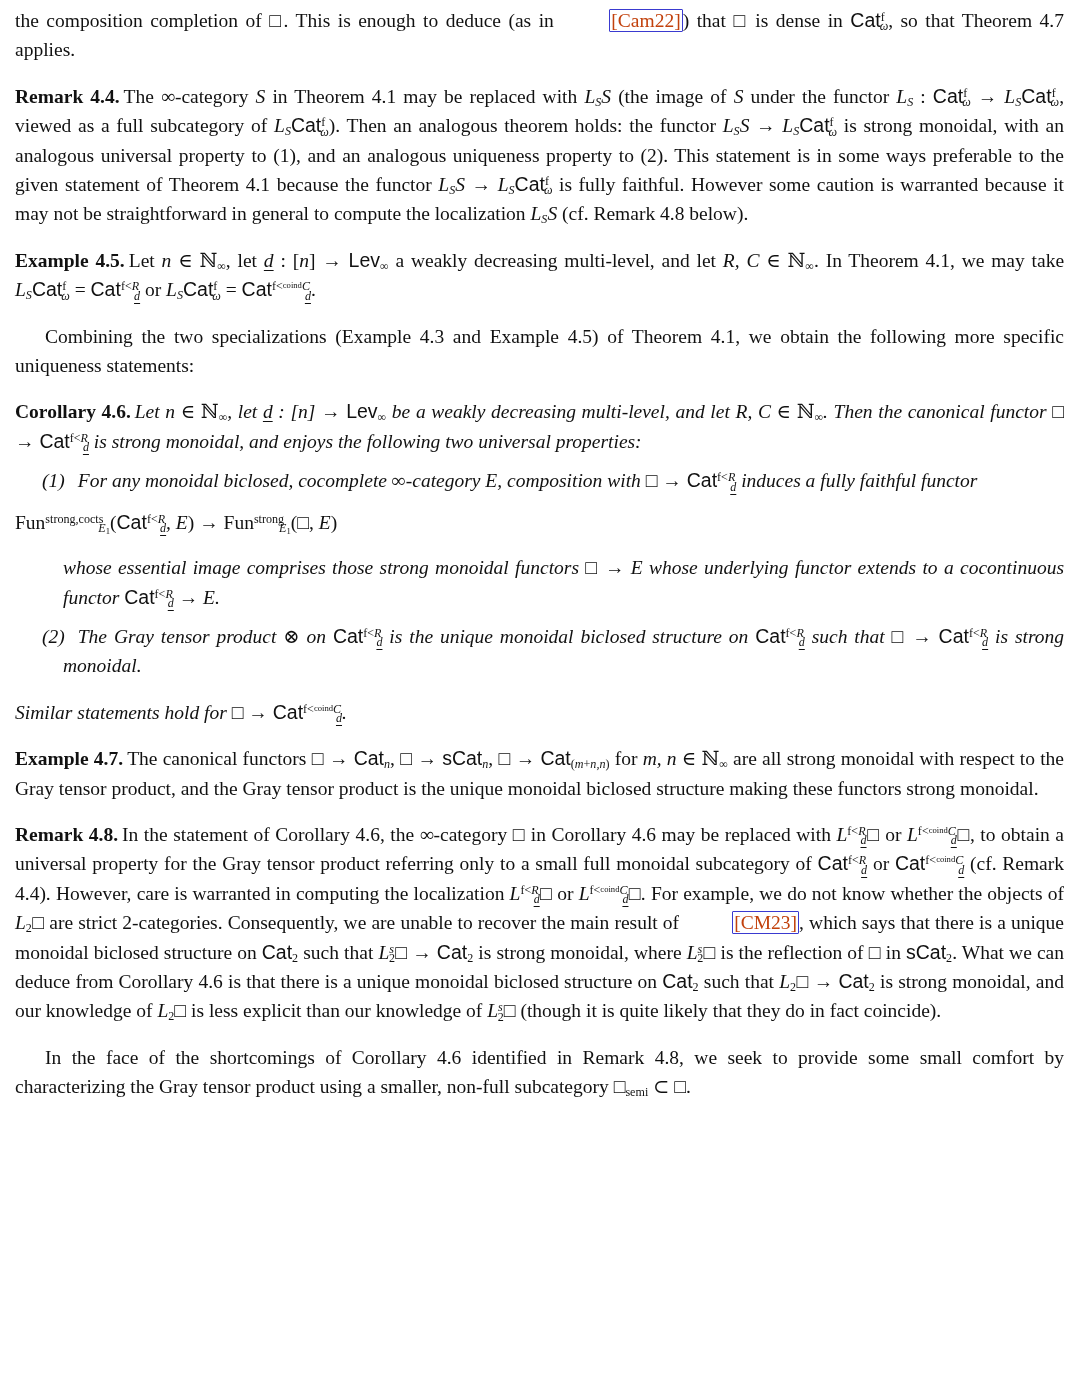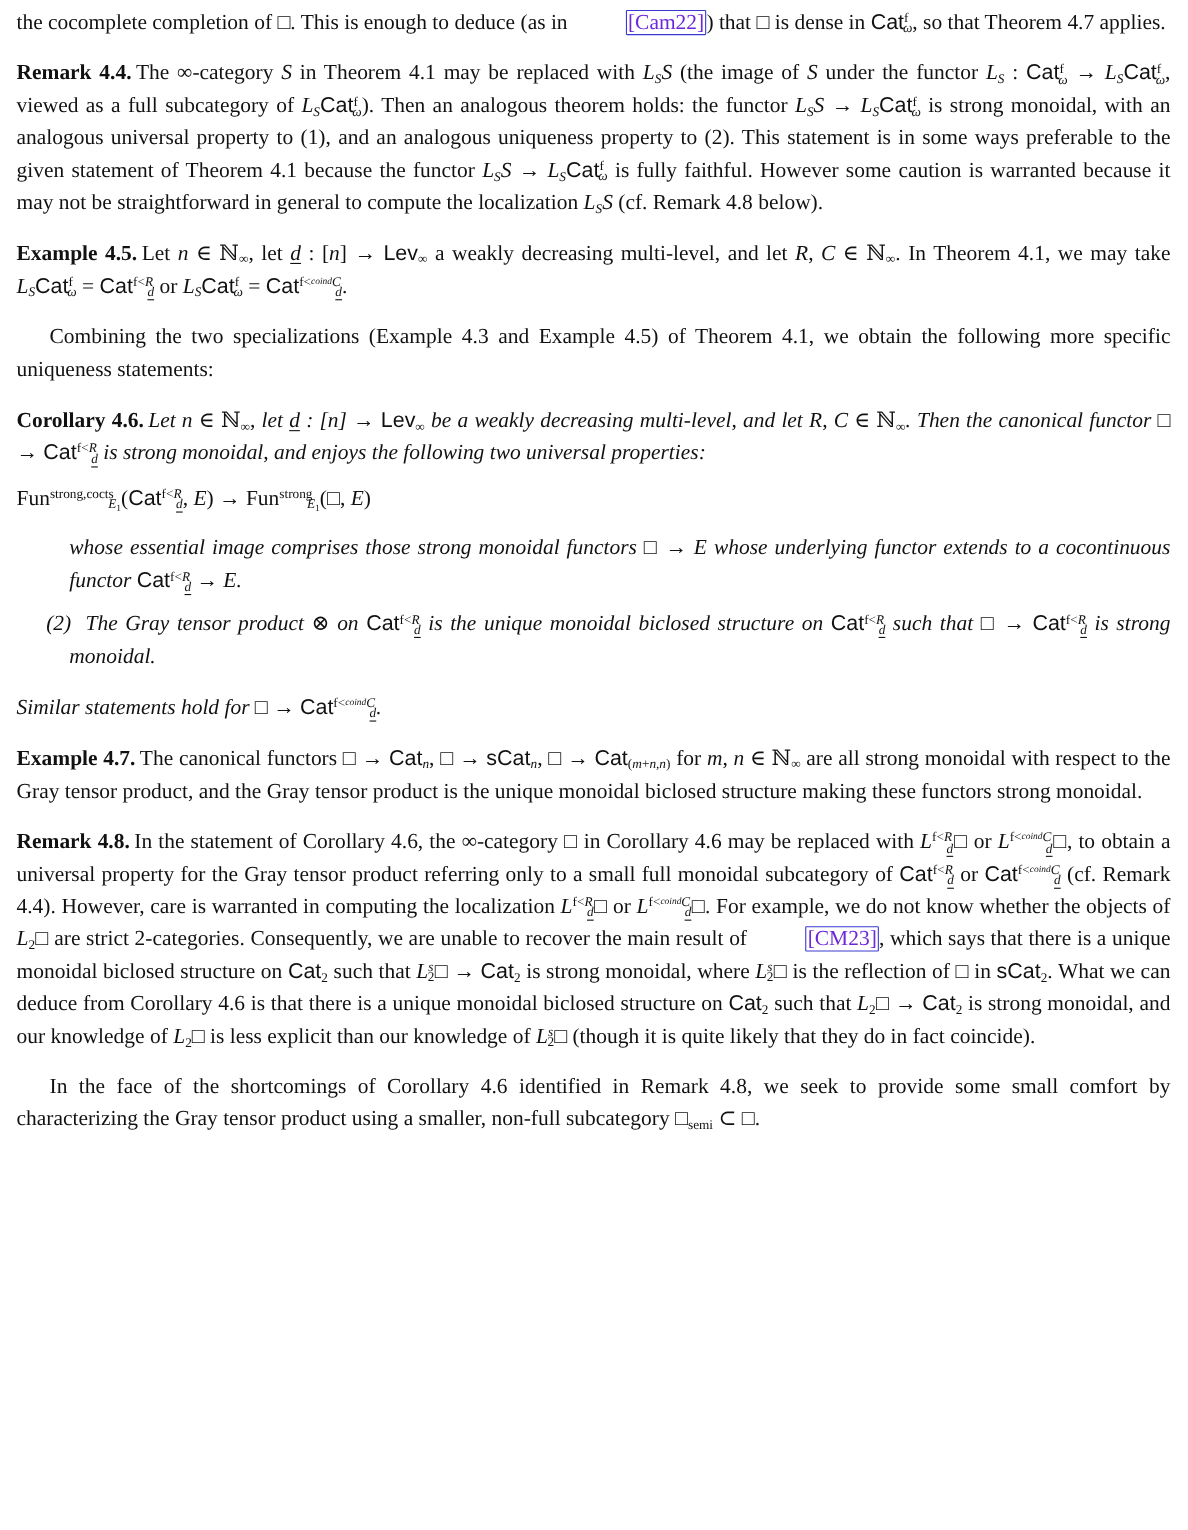--- a/index.html
+++ b/index.html
@@ -18,41 +18,42 @@
   .indent{text-indent:30px;}
   .item{padding-left:48px;text-indent:-21px;margin-top:10px;}
   .item-cont{margin-left:48px;margin-top:16px;}
   .eq{text-align:left;margin:12px 0 14px 0;text-indent:0;}
   .b{font-weight:700;margin-right:4px;}
   .i{font-style:italic;}
   .sf{font-family:"Liberation Sans","DejaVu Sans",sans-serif;}
   .sup{font-size:0.62em;vertical-align:0.5em;line-height:0;}
   .sub{font-size:0.62em;vertical-align:-0.28em;line-height:0;}
   .sup + .sub{margin-left:-0.42em;}
-  .s2{font-size:0.44em;vertical-align:0.95em;line-height:0;letter-spacing:0;font-style:italic;}
+  .s2{font-size:0.44em;vertical-align:0.95em;line-height:0;letter-spacing:0;}
   .b2{font-size:0.44em;vertical-align:-0.6em;line-height:0;}
   .u{text-decoration:underline;text-underline-offset:2.5px;text-decoration-thickness:1px;}
   .lbl{margin-right:13px;}
   .lk{
-    color:#6d28d9;
+    color:#c2410c;
     border:1px solid #3a3ad0;
     padding:0 1px;
     border-radius:1px;
     margin-left:48px;
   }
 </style>
 </head>
 <body>
 
 <div id="doc" style="color: rgb(17, 17, 17);">
-    <div class="blk para first"><span>the cocomplete completion of □. This is enough to deduce (as in </span><span class="lk">[Cam22]</span><span>) that □ is dense in </span><span class="sf">Cat</span><span class="sup">f</span><span class="i sub">ω</span><span>, so that Theorem 4.7 applies.</span></div>
+    <div class="blk para first"><span>the composition completion of □. This is enough to deduce (as in </span><span class="lk">[Cam22]</span><span>) that □ is dense in </span><span class="sf">Cat</span><span class="sup">f</span><span class="i sub">ω</span><span>, so that Theorem 4.7 applies.</span></div>
     <div class="blk para"><span class="b">Remark 4.4.</span><span>The ∞-category </span><span class="i">S</span><span> in Theorem 4.1 may be replaced with </span><span class="i">L</span><span class="i sub">S</span><span class="i">S</span><span> (the image of </span><span class="i">S</span><span> under the functor </span><span class="i">L</span><span class="i sub">S</span><span> : </span><span class="sf">Cat</span><span class="sup">f</span><span class="i sub">ω</span><span> → </span><span class="i">L</span><span class="i sub">S</span><span class="sf">Cat</span><span class="sup">f</span><span class="i sub">ω</span><span>, viewed as a full subcategory of </span><span class="i">L</span><span class="i sub">S</span><span class="sf">Cat</span><span class="sup">f</span><span class="i sub">ω</span><span>). Then an analogous theorem holds: the functor </span><span class="i">L</span><span class="i sub">S</span><span class="i">S</span><span> → </span><span class="i">L</span><span class="i sub">S</span><span class="sf">Cat</span><span class="sup">f</span><span class="i sub">ω</span><span> is strong monoidal, with an analogous universal property to (1), and an analogous uniqueness property to (2). This statement is in some ways preferable to the given statement of Theorem 4.1 because the functor </span><span class="i">L</span><span class="i sub">S</span><span class="i">S</span><span> → </span><span class="i">L</span><span class="i sub">S</span><span class="sf">Cat</span><span class="sup">f</span><span class="i sub">ω</span><span> is fully faithful. However some caution is warranted because it may not be straightforward in general to compute the localization </span><span class="i">L</span><span class="i sub">S</span><span class="i">S</span><span> (cf. Remark 4.8 below).</span></div>
     <div class="blk para"><span class="b">Example 4.5.</span><span>Let </span><span class="i">n</span><span> ∈ </span><span>ℕ</span><span class="sub">∞</span><span>, let </span><span class="i u">d</span><span> : [</span><span class="i">n</span><span>] → </span><span class="sf">Lev</span><span class="sub">∞</span><span> a weakly decreasing multi-level, and let </span><span class="i">R, C</span><span> ∈ </span><span>ℕ</span><span class="sub">∞</span><span>. In Theorem 4.1, we may take </span><span class="i">L</span><span class="i sub">S</span><span class="sf">Cat</span><span class="sup">f</span><span class="i sub">ω</span><span> = </span><span class="sf">Cat</span><span class="sup">f&lt;</span><span class="i sup">R</span><span class="i sub u">d</span><span> or </span><span class="i">L</span><span class="i sub">S</span><span class="sf">Cat</span><span class="sup">f</span><span class="i sub">ω</span><span> = </span><span class="sf">Cat</span><span class="sup">f&lt;</span><span class="s2">coind</span><span class="i sup">C</span><span class="i sub u">d</span><span>.</span></div>
     <div class="blk para indent"><span>Combining the two specializations (Example 4.3 and Example 4.5) of Theorem 4.1, we obtain the following more specific uniqueness statements:</span></div>
     <div class="blk para"><span class="b">Corollary 4.6.</span><span class="i">Let </span><span class="i">n</span><span class="i"> ∈ </span><span>ℕ</span><span class="sub">∞</span><span class="i">, let </span><span class="i u">d</span><span class="i"> : [</span><span class="i">n</span><span class="i">] → </span><span class="sf">Lev</span><span class="sub">∞</span><span class="i"> be a weakly decreasing multi-level, and let </span><span class="i">R, C</span><span class="i"> ∈ </span><span>ℕ</span><span class="sub">∞</span><span class="i">. Then the canonical functor □ → </span><span class="sf">Cat</span><span class="sup">f&lt;</span><span class="i sup">R</span><span class="i sub u">d</span><span class="i"> is strong monoidal, and enjoys the following two universal properties:</span></div>
+    <div class="blk item"><span class="i lbl">(1)</span><span class="i">For any monoidal biclosed, cocomplete ∞-category </span><span class="i">E</span><span class="i">, composition with □ → </span><span class="sf">Cat</span><span class="sup">f&lt;</span><span class="i sup">R</span><span class="i sub u">d</span><span class="i"> induces a fully faithful functor</span></div>
     <div class="blk eq"><span>Fun</span><span class="sup">strong,cocts</span><span class="i sub">E</span><span class="b2">1</span><span>(</span><span class="sf">Cat</span><span class="sup">f&lt;</span><span class="i sup">R</span><span class="i sub u">d</span><span class="i">, </span><span class="i">E</span><span>) → </span><span>Fun</span><span class="sup">strong</span><span class="i sub">E</span><span class="b2">1</span><span>(□, </span><span class="i">E</span><span>)</span></div>
     <div class="blk item-cont"><span class="i">whose essential image comprises those strong monoidal functors □ → </span><span class="i">E</span><span class="i"> whose underlying functor extends to a cocontinuous functor </span><span class="sf">Cat</span><span class="sup">f&lt;</span><span class="i sup">R</span><span class="i sub u">d</span><span class="i"> → </span><span class="i">E</span><span class="i">.</span></div>
     <div class="blk item"><span class="i lbl">(2)</span><span class="i">The Gray tensor product ⊗ on </span><span class="sf">Cat</span><span class="sup">f&lt;</span><span class="i sup">R</span><span class="i sub u">d</span><span class="i"> is the unique monoidal biclosed structure on </span><span class="sf">Cat</span><span class="sup">f&lt;</span><span class="i sup">R</span><span class="i sub u">d</span><span class="i"> such that □ → </span><span class="sf">Cat</span><span class="sup">f&lt;</span><span class="i sup">R</span><span class="i sub u">d</span><span class="i"> is strong monoidal.</span></div>
     <div class="blk para"><span class="i">Similar statements hold for □ → </span><span class="sf">Cat</span><span class="sup">f&lt;</span><span class="s2">coind</span><span class="i sup">C</span><span class="i sub u">d</span><span class="i">.</span></div>
     <div class="blk para"><span class="b">Example 4.7.</span><span>The canonical functors □ → </span><span class="sf">Cat</span><span class="i sub">n</span><span>, □ → </span><span class="sf">sCat</span><span class="i sub">n</span><span>, □ → </span><span class="sf">Cat</span><span class="sub">(</span><span class="i sub">m</span><span class="sub">+</span><span class="i sub">n,n</span><span class="sub">)</span><span> for </span><span class="i">m, n</span><span> ∈ </span><span>ℕ</span><span class="sub">∞</span><span> are all strong monoidal with respect to the Gray tensor product, and the Gray tensor product is the unique monoidal biclosed structure making these functors strong monoidal.</span></div>
     <div class="blk para"><span class="b">Remark 4.8.</span><span>In the statement of Corollary 4.6, the ∞-category □ in Corollary 4.6 may be replaced with </span><span class="i">L</span><span class="sup">f&lt;</span><span class="i sup">R</span><span class="i sub u">d</span><span>□</span><span> or </span><span class="i">L</span><span class="sup">f&lt;</span><span class="s2">coind</span><span class="i sup">C</span><span class="i sub u">d</span><span>□</span><span>, to obtain a universal property for the Gray tensor product referring only to a small full monoidal subcategory of </span><span class="sf">Cat</span><span class="sup">f&lt;</span><span class="i sup">R</span><span class="i sub u">d</span><span> or </span><span class="sf">Cat</span><span class="sup">f&lt;</span><span class="s2">coind</span><span class="i sup">C</span><span class="i sub u">d</span><span> (cf. Remark 4.4). However, care is warranted in computing the localization </span><span class="i">L</span><span class="sup">f&lt;</span><span class="i sup">R</span><span class="i sub u">d</span><span>□</span><span> or </span><span class="i">L</span><span class="sup">f&lt;</span><span class="s2">coind</span><span class="i sup">C</span><span class="i sub u">d</span><span>□</span><span>. For example, we do not know whether the objects of </span><span class="i">L</span><span class="sub">2</span><span>□</span><span> are strict 2-categories. Consequently, we are unable to recover the main result of </span><span class="lk">[CM23]</span><span>, which says that there is a unique monoidal biclosed structure on </span><span class="sf">Cat</span><span class="sub">2</span><span> such that </span><span class="i">L</span><span class="i sup">s</span><span class="sub">2</span><span>□ → </span><span class="sf">Cat</span><span class="sub">2</span><span> is strong monoidal, where </span><span class="i">L</span><span class="i sup">s</span><span class="sub">2</span><span>□ is the reflection of □ in </span><span class="sf">sCat</span><span class="sub">2</span><span>. What we can deduce from Corollary 4.6 is that there is a unique monoidal biclosed structure on </span><span class="sf">Cat</span><span class="sub">2</span><span> such that </span><span class="i">L</span><span class="sub">2</span><span>□ → </span><span class="sf">Cat</span><span class="sub">2</span><span> is strong monoidal, and our knowledge of </span><span class="i">L</span><span class="sub">2</span><span>□ is less explicit than our knowledge of </span><span class="i">L</span><span class="i sup">s</span><span class="sub">2</span><span>□ (though it is quite likely that they do in fact coincide).</span></div>
     <div class="blk para indent"><span>In the face of the shortcomings of Corollary 4.6 identified in Remark 4.8, we seek to provide some small comfort by characterizing the Gray tensor product using a smaller, non-full subcategory □</span><span class="sub">semi</span><span> ⊂ □.</span></div>
   </div>
 
 </body></html>

